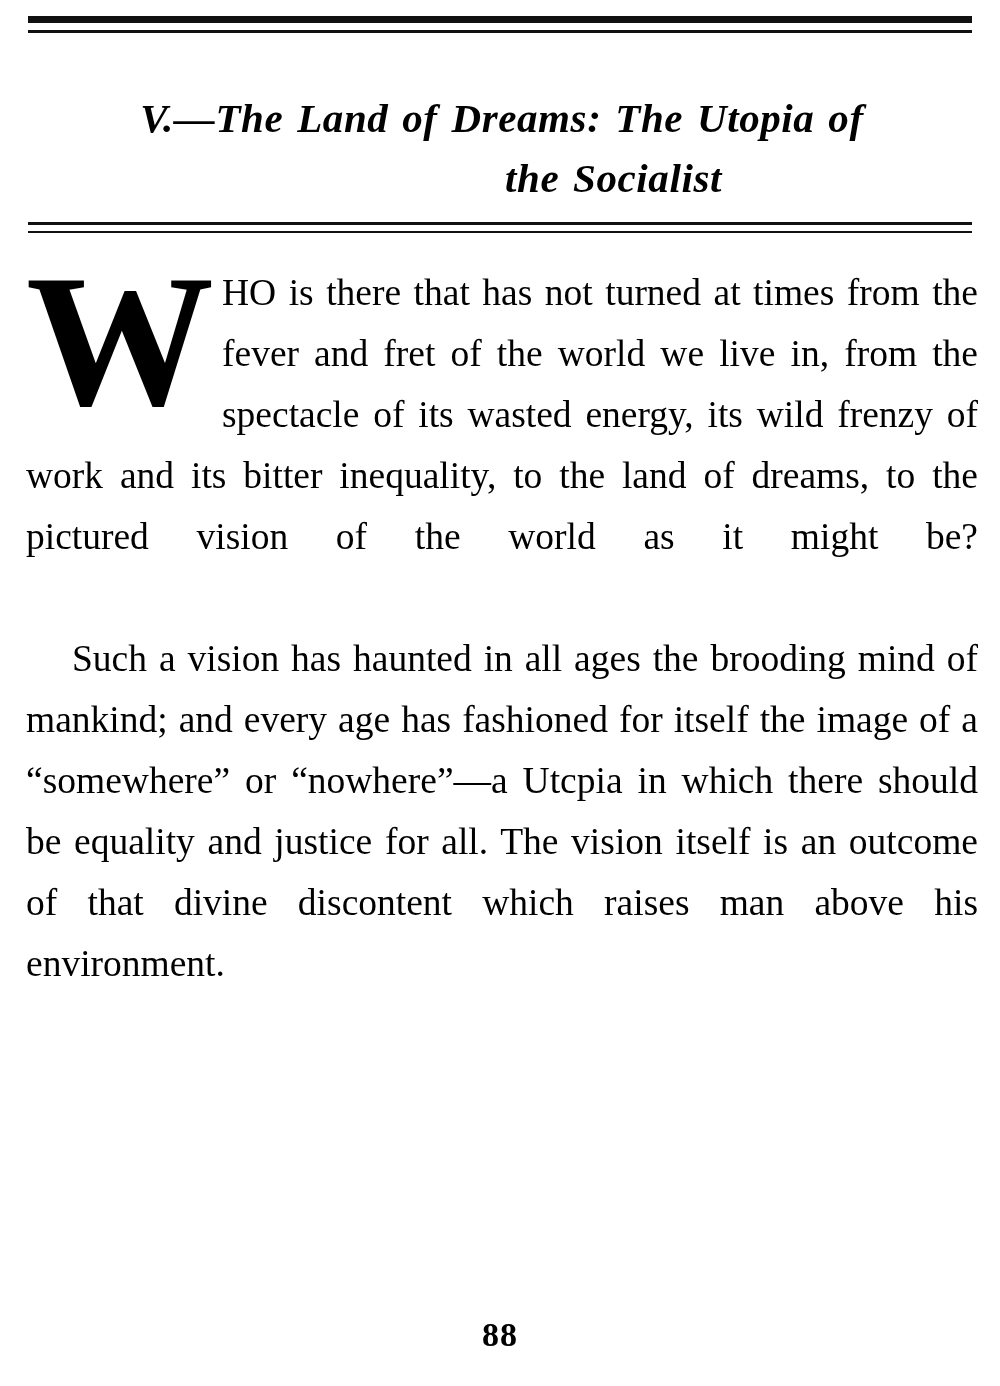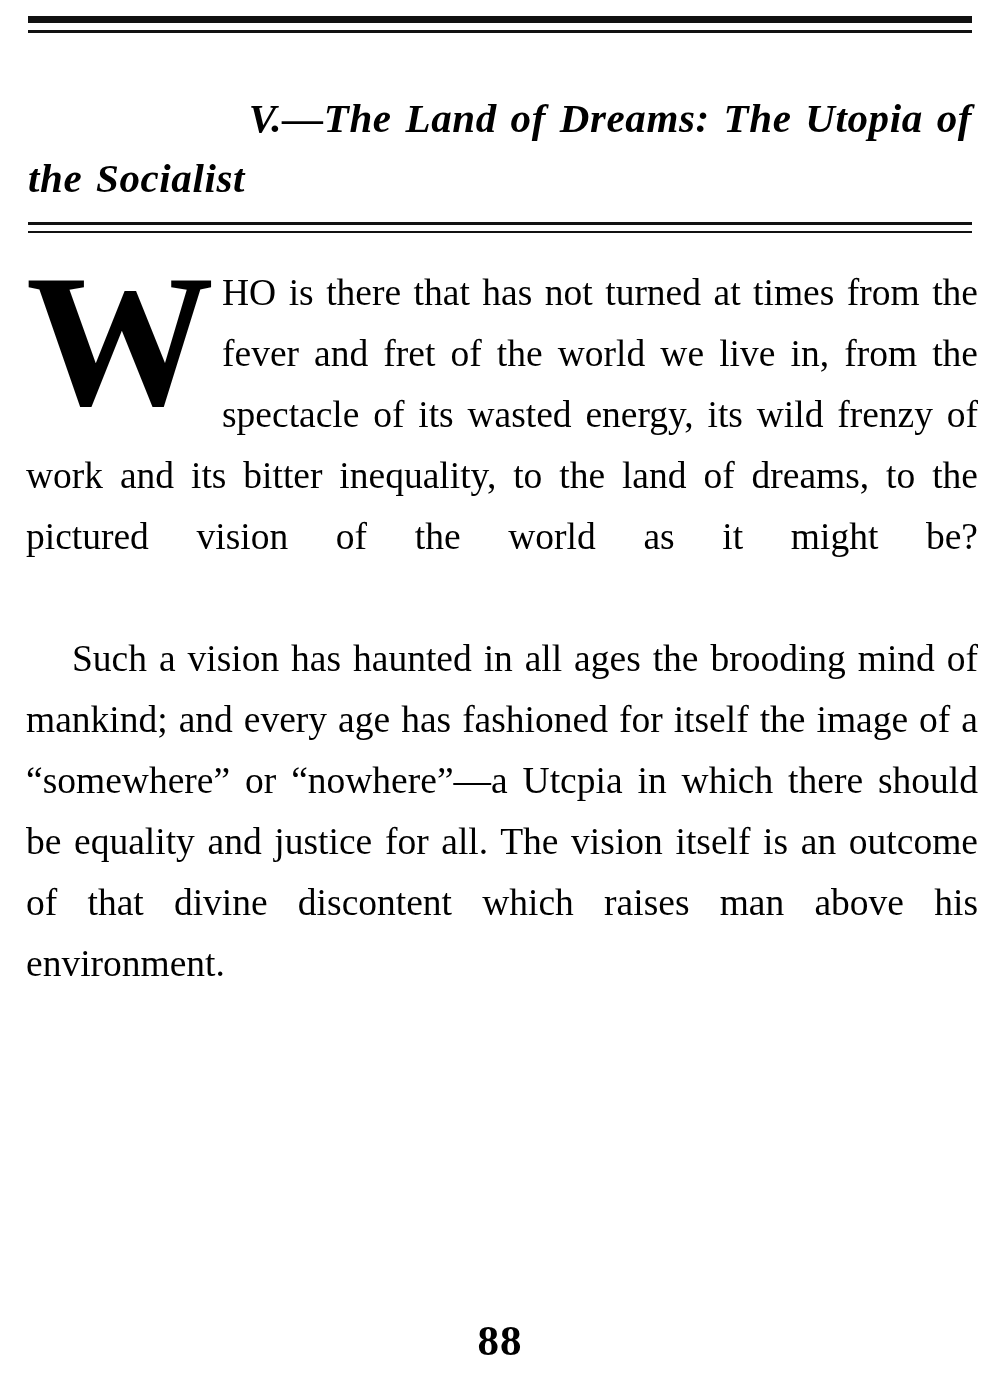--- a/index.html
+++ b/index.html
@@ -44,26 +44,26 @@
     text-align: center;
     font-style: italic;
     font-weight: bold;
     font-size: 41px;
     line-height: 1.45;
     letter-spacing: 0.6px;
     word-spacing: 3px;
   }
   .chapter-title .line1 {
     display: block;
-    text-align: right;
+    text-align: center;
     padding-left: 4px;
   }
   .chapter-title .line2 {
     display: block;
-    text-align: left;
+    text-align: right;
     padding-right: 250px;
   }
 
   
   .rule-mid {
     position: absolute;
     left: 28px;
     top: 222px;
     width: 944px;
   }
@@ -115,21 +115,21 @@
     width: 100%;
   }
 
   
   .folio {
     position: absolute;
     left: 0;
     top: 1316px;
     width: 1000px;
     text-align: center;
-    font-size: 43px;
+    font-size: 34px;
     font-weight: bold;
     letter-spacing: 1px;
   }
 </style>
 </head>
 <body>
 
 <div class="page">
 
   <div class="rule-top">

